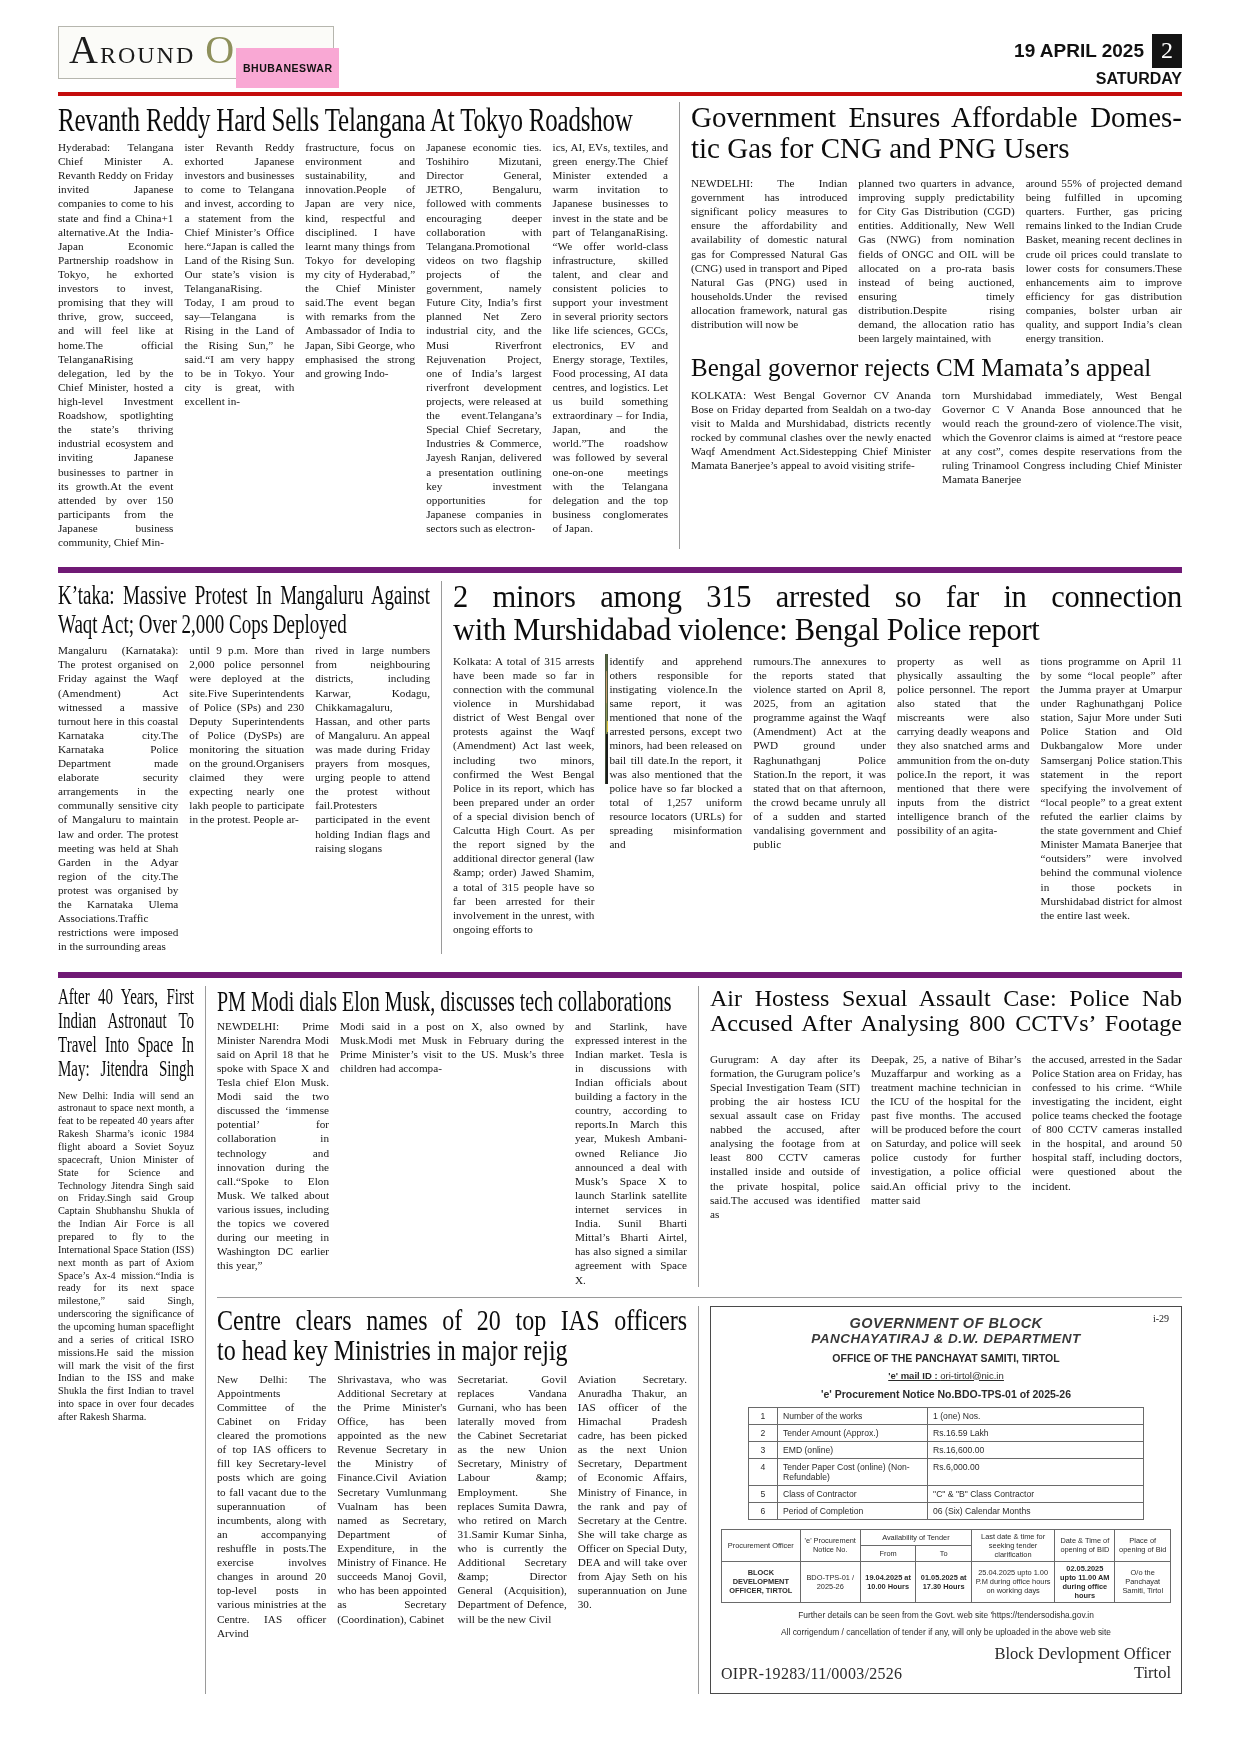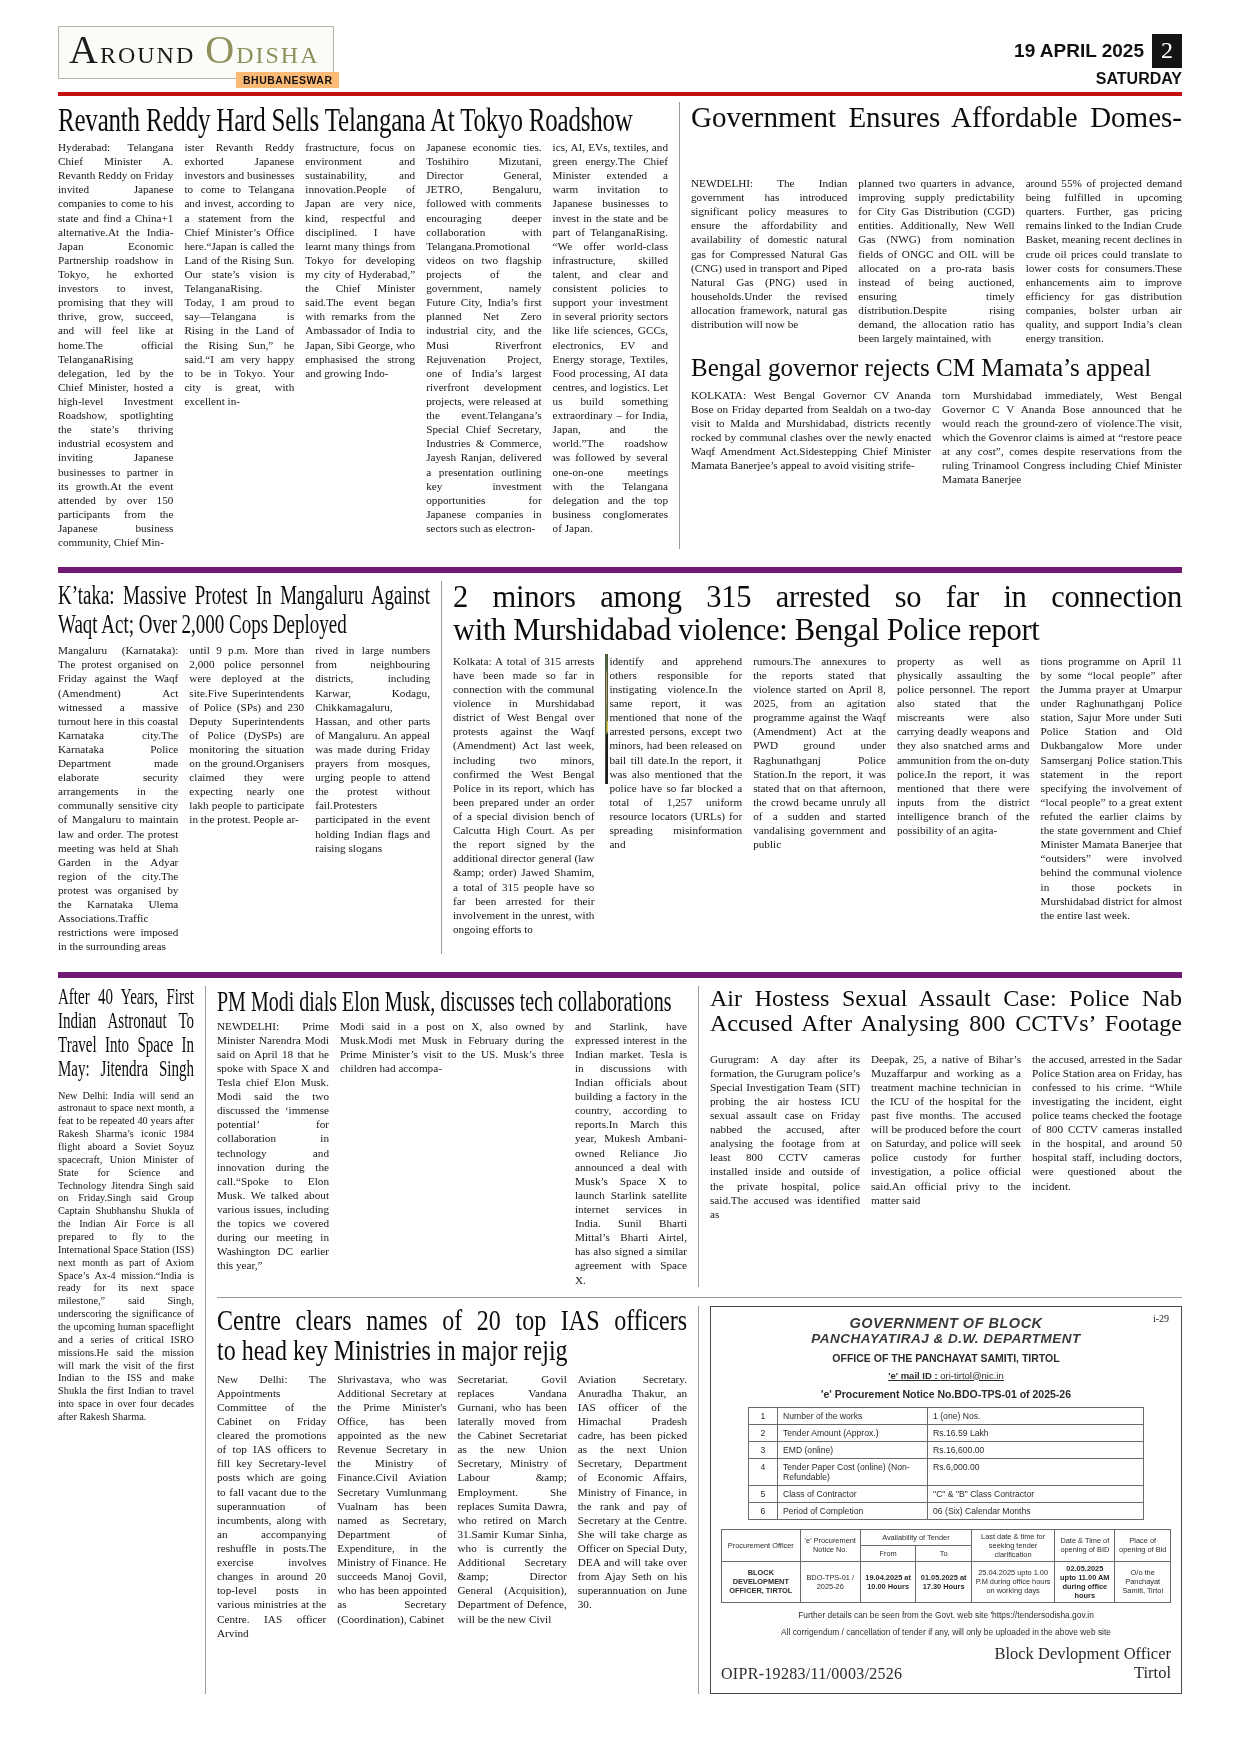--- a/index.html
+++ b/index.html
@@ -6,22 +6,22 @@
   .page{width:1240px;height:1755px;background:#fff;margin:0 auto;position:relative;
         box-sizing:border-box;padding:26px 58px 20px;overflow:hidden;
         font-family:"Liberation Serif",serif;color:#141414;}
   
   .masthead{display:flex;justify-content:space-between;align-items:flex-start;height:62px;}
   .logo-box{border:1px solid #b6b6ae;background:#fbfbf8;padding:3px 14px 8px 10px;position:relative;}
   .logo-word{display:inline-block;font-size:24px;letter-spacing:2px;text-transform:uppercase;line-height:1;}
   .logo-word::first-letter{font-size:40px;}
   .w1{color:#1c1c1c;}
   .w2{color:#8e905c;margin-left:6px;}
-  .logo-city{position:absolute;right:-6px;bottom:-10px;background:#fdba74;color:#111;
-             font:700 10.5px "Liberation Sans",sans-serif;letter-spacing:.5px;padding:2px 7px;}
+  .logo-city{position:absolute;right:-6px;bottom:-10px;background:#f9a8d4;color:#111;
+             font:700 10.5px "Liberation Sans",sans-serif;letter-spacing:.5px;padding:14px 7px;}
   .date-block{text-align:right;font-family:"Liberation Sans",sans-serif;padding-top:8px;}
   .date-line{display:flex;align-items:center;gap:8px;justify-content:flex-end;}
   .date-text{font-weight:700;font-size:19px;color:#111;}
   .page-num{background:#141414;color:#fff;font-family:"Liberation Serif",serif;
             font-size:24px;line-height:1;padding:4px 9px 6px;}
   .day{font-weight:700;font-size:16px;color:#111;margin-top:2px;}
   .red-rule{height:4px;background:#c40d0d;margin-top:4px;}
   
   .hl{font-weight:400;color:#0c0c0c;margin:0;line-height:1.06;}
   .hline{display:block;}
@@ -188,20 +188,21 @@
         </div>
         <div class="col">Japanese economic ties. Toshihiro Mizutani, Director General, JETRO, Bengaluru, followed with comments encouraging deeper collaboration with Telangana.Promotional videos on two flagship projects of the government, namely Future City, India’s first planned Net Zero industrial city, and the Musi Riverfront Rejuvenation Project, one of India’s largest riverfront development projects, were released at the event.Telangana’s Special Chief Secretary, Industries &amp; Commerce, Jayesh Ranjan, delivered a presentation outlining key investment opportunities for Japanese companies in sectors such as electron-</div>
         <div class="col">ics, AI, EVs, textiles, and green energy.The Chief Minister extended a warm invitation to Japanese businesses to invest in the state and be part of TelanganaRising. “We offer world-class infrastructure, skilled talent, and clear and consistent policies to support your investment in several priority sectors like life sciences, GCCs, electronics, EV and Energy storage, Textiles, Food processing, AI data centres, and logistics. Let us build something extraordinary – for India, Japan, and the world.”The roadshow was followed by several one-on-one meetings with the Telangana delegation and the top business conglomerates of Japan.</div>
       </div>
     </div>
     <div class="vsep"></div>
     <div class="sec-right1">
       <div>
         <h2 class="hl hl-gas">
           <span class="hline just">Government Ensures Affordable Domes-</span>
+          <span class="hline">tic Gas for CNG and PNG Users</span>
         </h2>
         <div class="cols">
           <div class="col">NEWDELHI: The Indian government has introduced significant policy measures to ensure the affordability and availability of domestic natural gas for Compressed Natural Gas (CNG) used in transport and Piped Natural Gas (PNG) used in households.Under the revised allocation framework, natural gas distribution will now be</div>
           <div class="col">planned two quarters in advance, improving supply predictability for City Gas Distribution (CGD) entities. Additionally, New Well Gas (NWG) from nomination fields of ONGC and OIL will be allocated on a pro-rata basis instead of being auctioned, ensuring timely distribution.Despite rising demand, the allocation ratio has been largely maintained, with</div>
           <div class="col">around 55% of projected demand being fulfilled in upcoming quarters. Further, gas pricing remains linked to the Indian Crude Basket, meaning recent declines in crude oil prices could translate to lower costs for consumers.These enhancements aim to improve efficiency for gas distribution companies, bolster urban air quality, and support India’s clean energy transition.</div>
         </div>
       </div>
       <div>
         <h2 class="hl hl-governor">Bengal governor rejects CM Mamata’s appeal</h2>
         <div class="cols">

